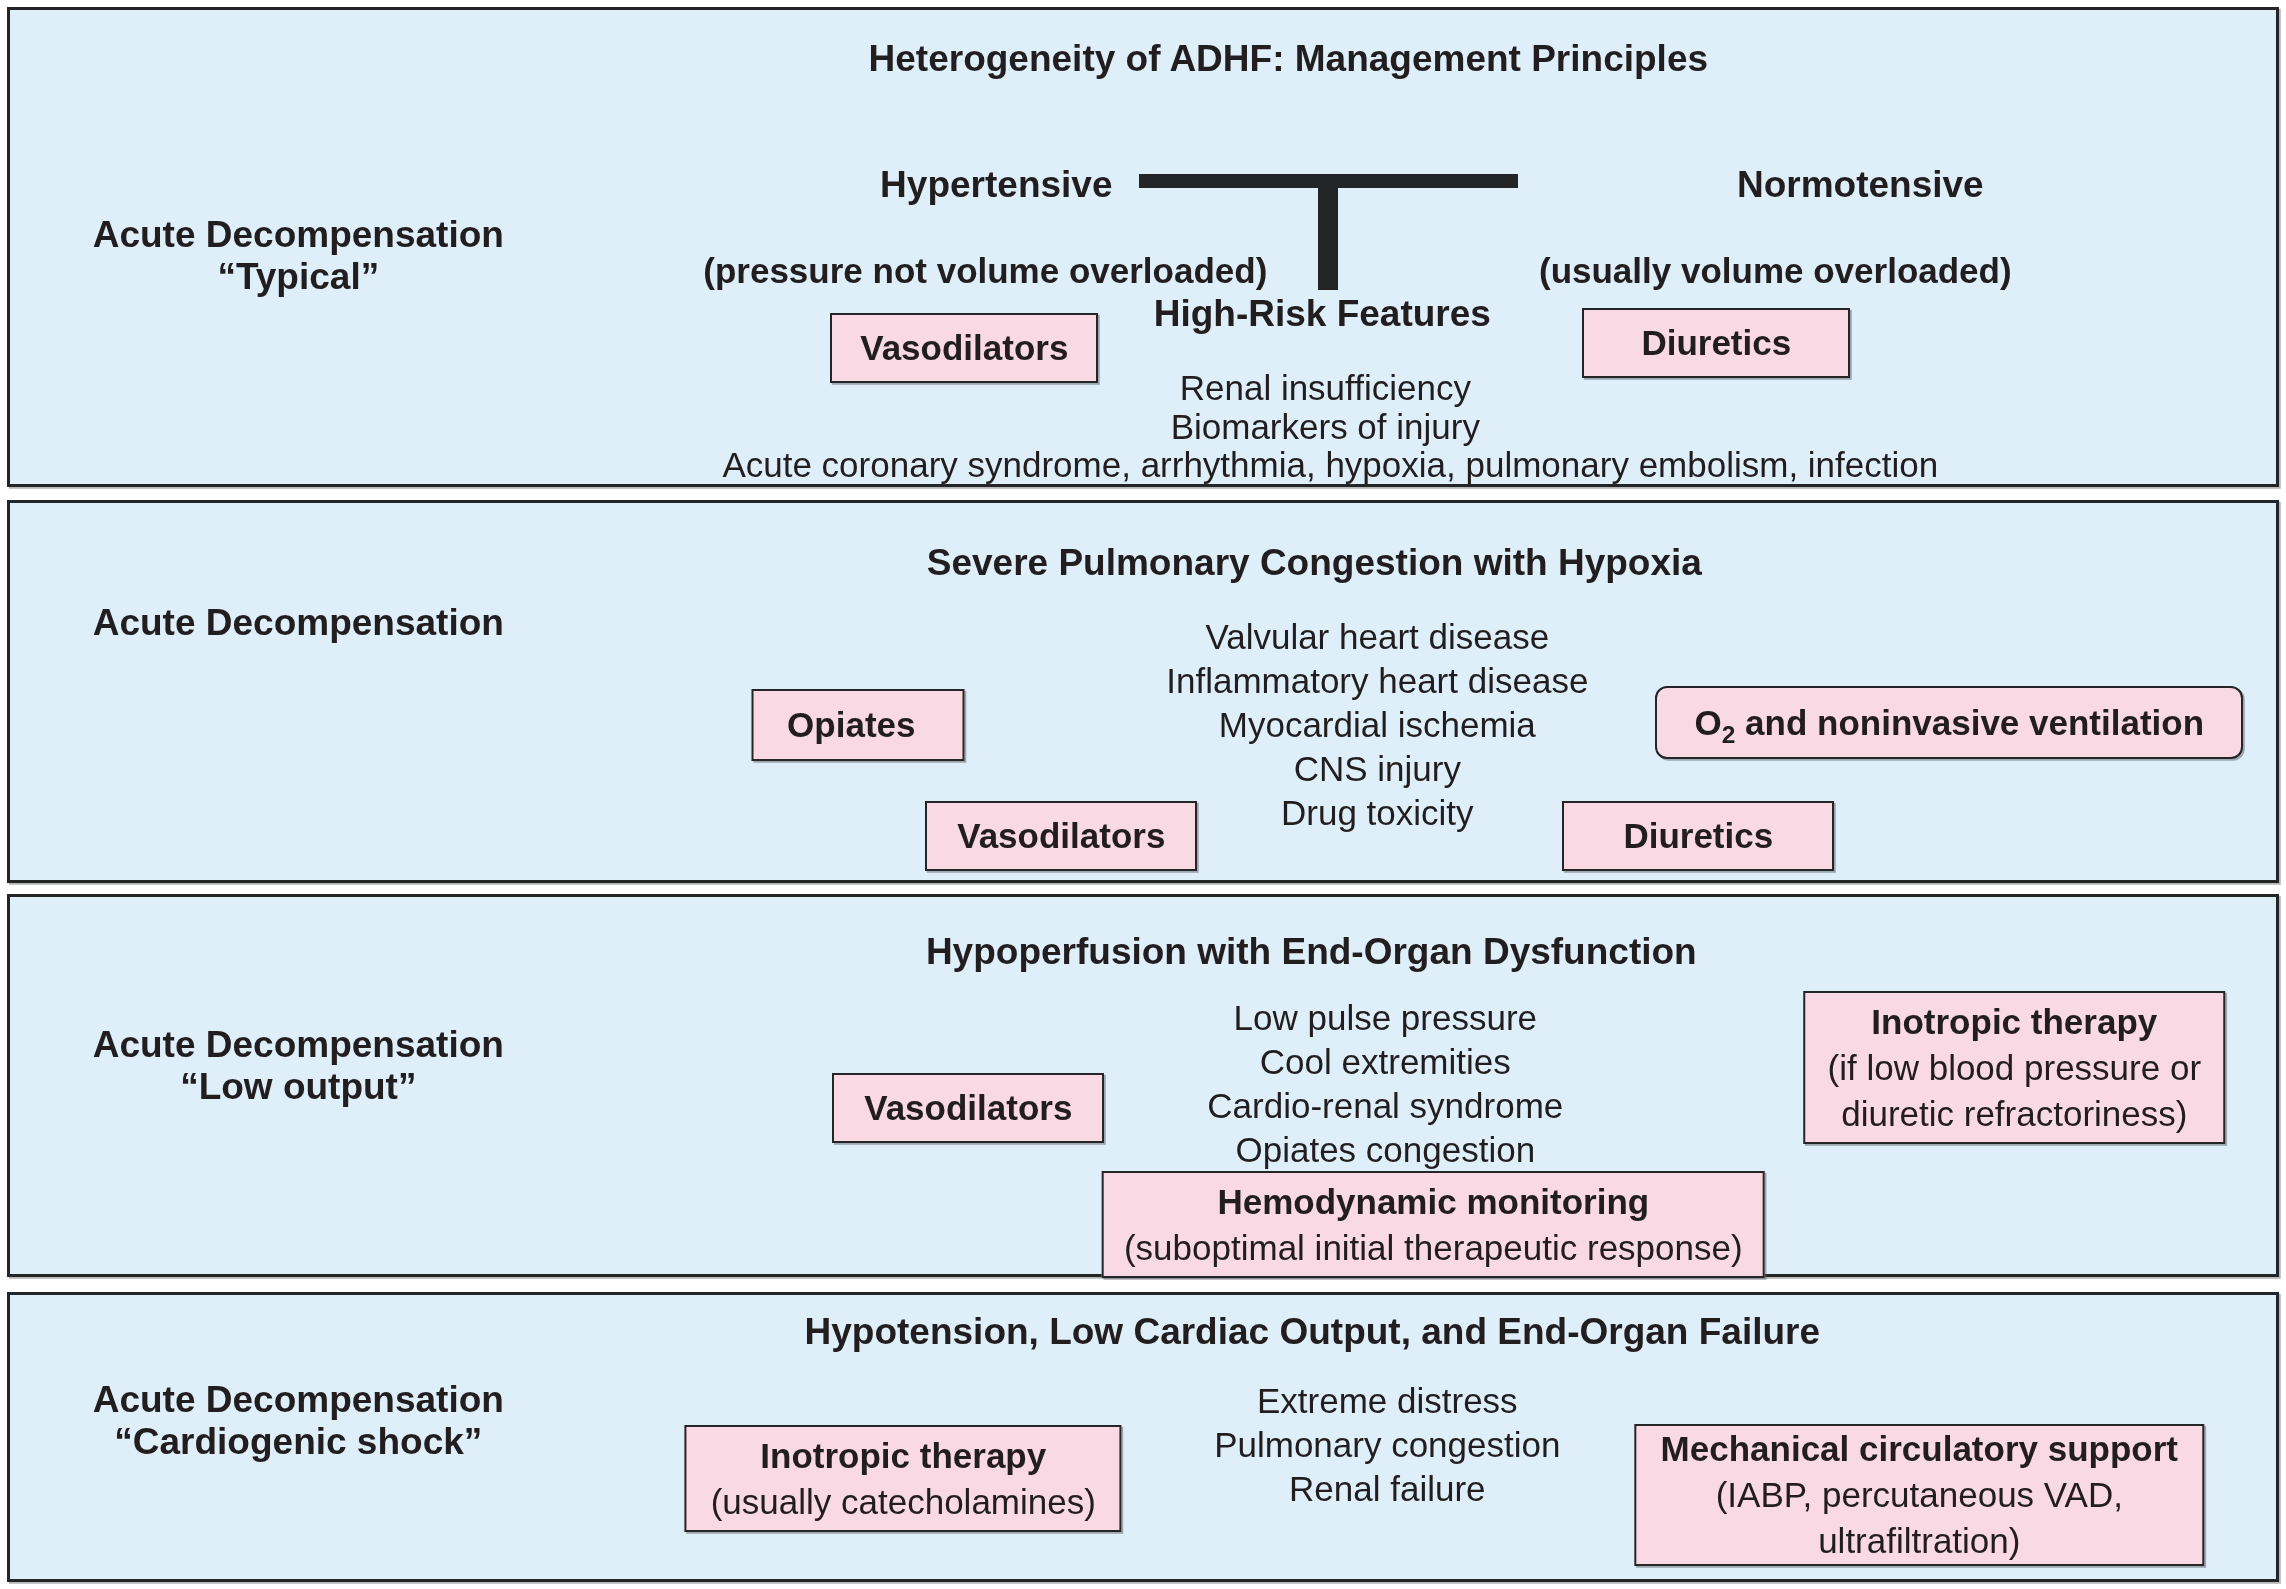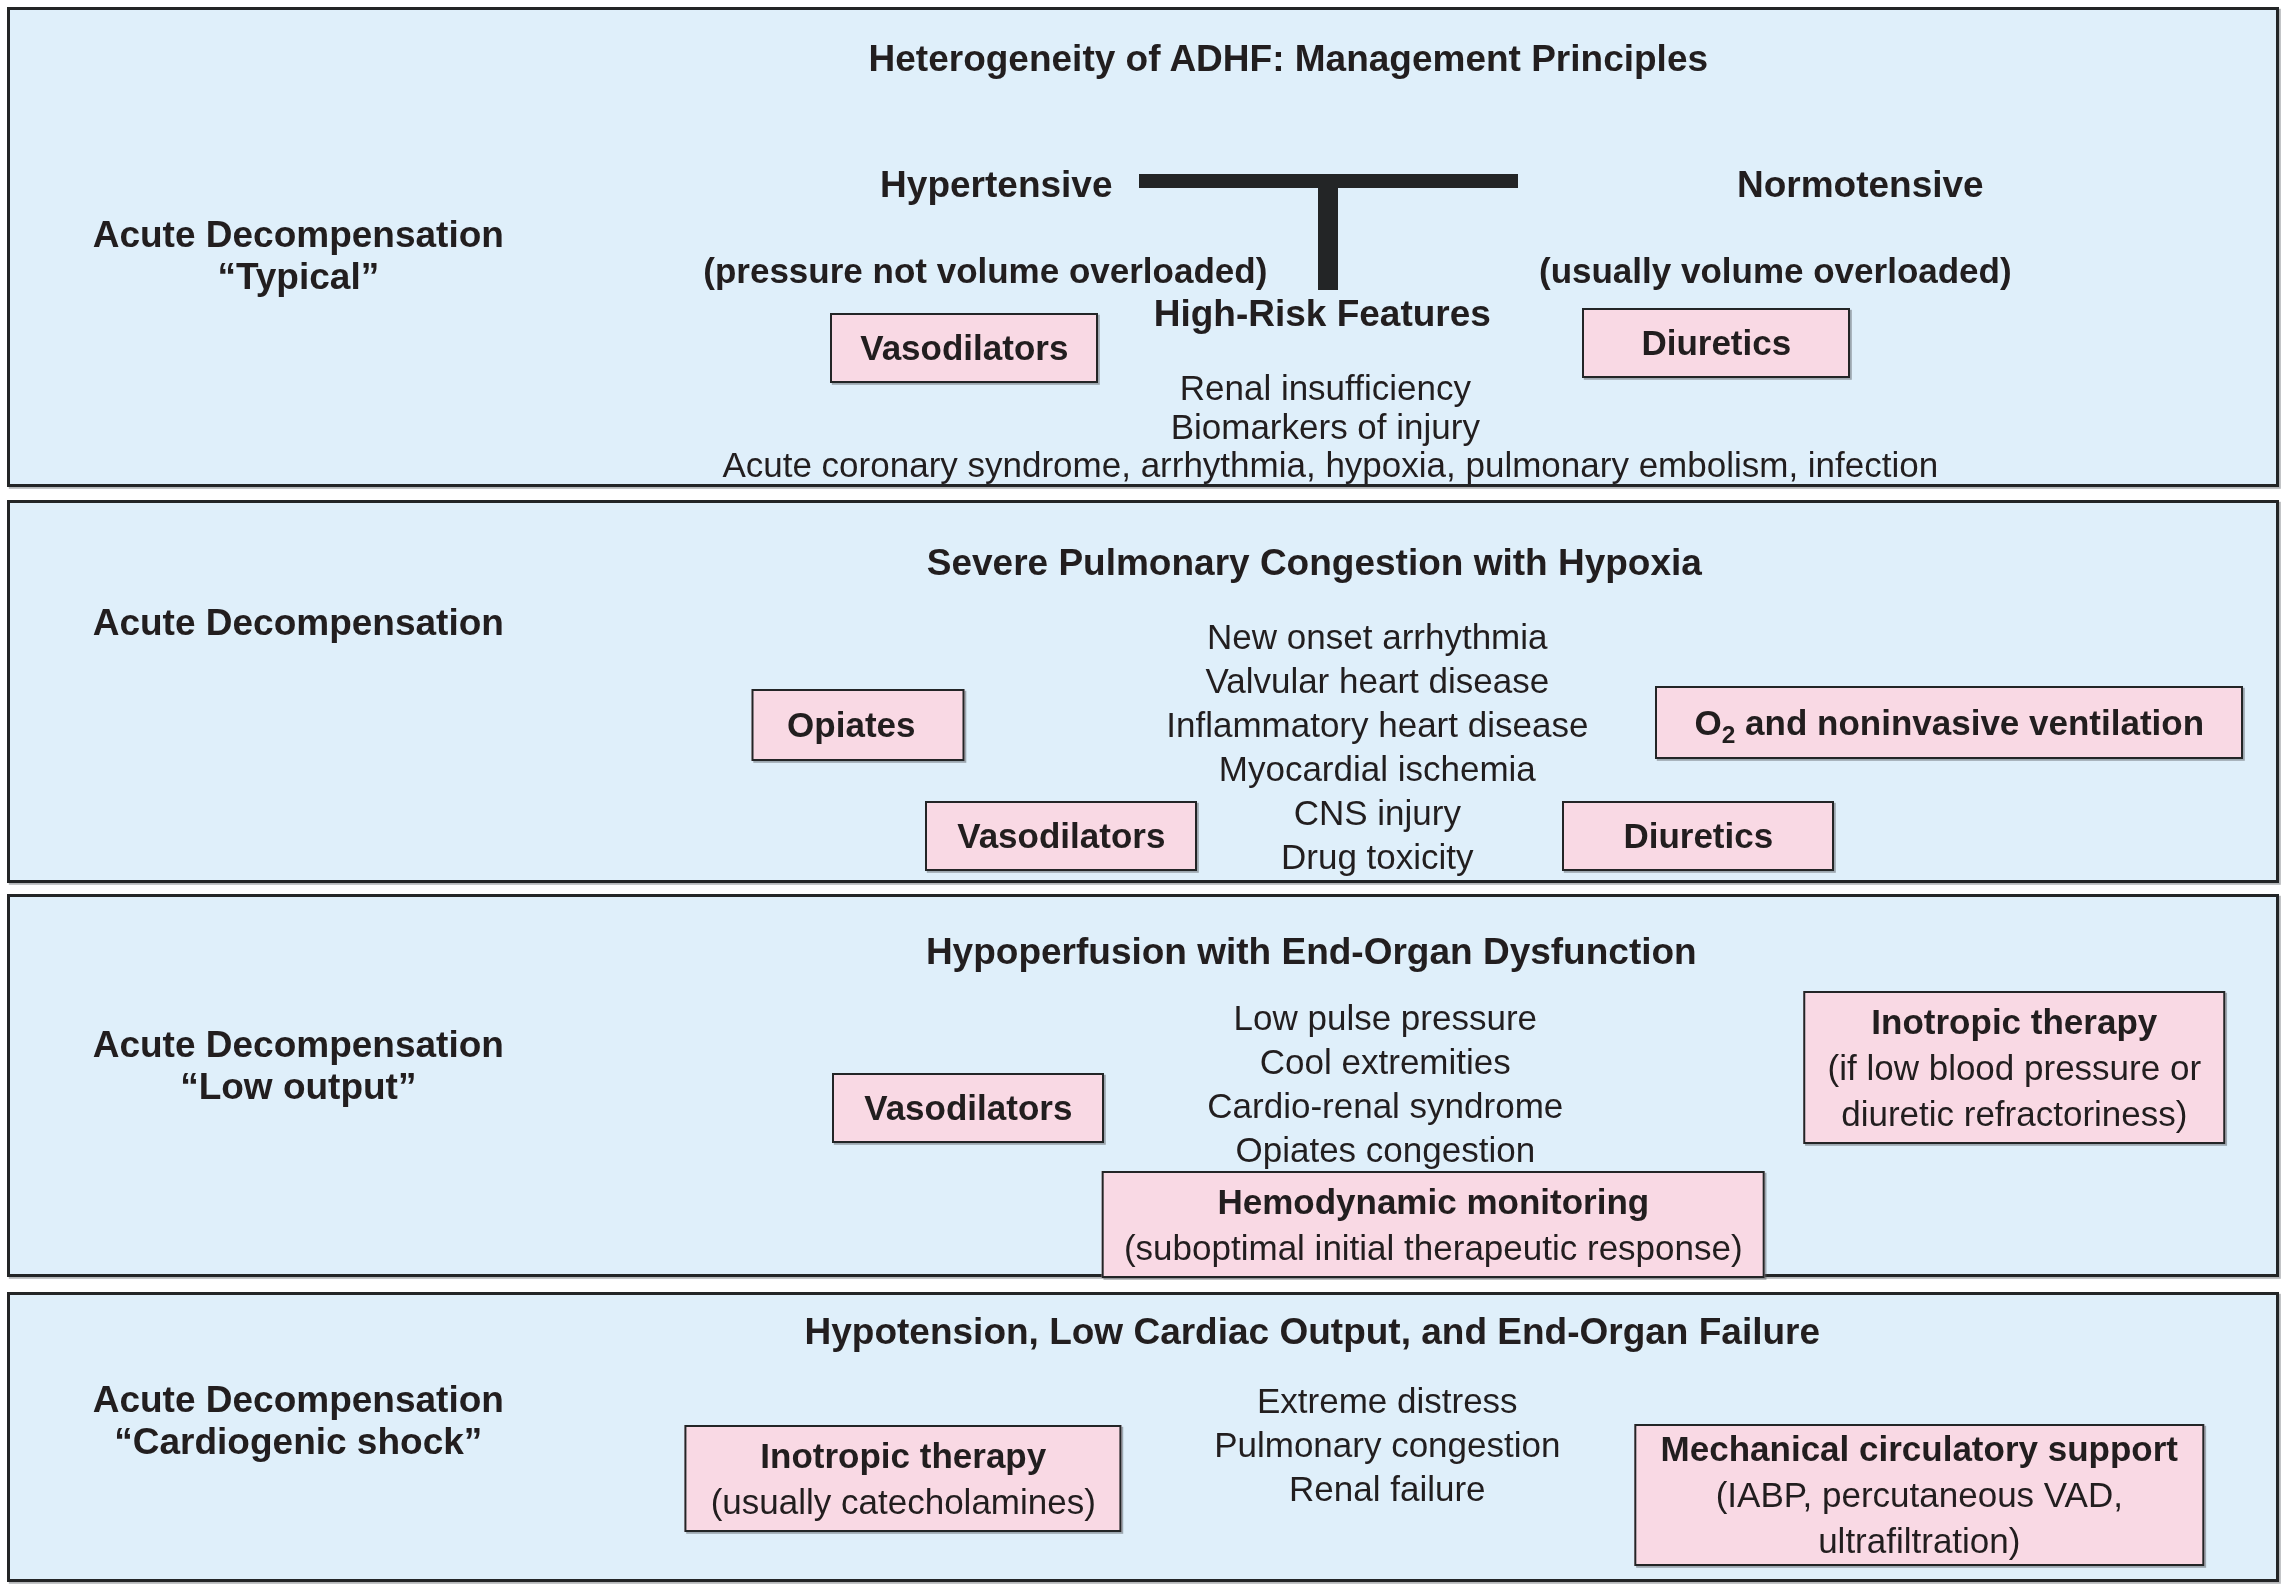--- a/index.html
+++ b/index.html
@@ -81,32 +81,31 @@
   </section>
 
   <section class="panel" style="top:500px;height:383px;">
     <div class="ctr title" style="left:1304px;top:40px;">Severe Pulmonary Congestion with Hypoxia</div>
 
     <div class="ctr rowlabel" style="left:288px;top:99px;">
       <div>Acute Decompensation</div>
     </div>
 
     <div class="ctr featlist" style="left:1367px;top:112px;">
-      <div>New onset arrhythmia</div>
       <div>Valvular heart disease</div>
       <div>Inflammatory heart disease</div>
       <div>Myocardial ischemia</div>
       <div>CNS injury</div>
       <div>Drug toxicity</div>
     </div>
 
     <div class="tbox" style="left:848px;top:186px;height:72px;min-width:213px;padding-left:8px;">
       <span>Opiates</span>
     </div>
-    <div class="tbox" style="left:1939px;top:183px;height:73px;min-width:588px;">
+    <div class="tbox" style="left:1939px;top:183px;height:73px;min-width:588px;border-radius:12px;">
       <span><span>O</span><sub>2</sub><span> and noninvasive ventilation</span></span>
     </div>
     <div class="tbox" style="left:1051px;top:298px;height:70px;min-width:272px;">
       <span>Vasodilators</span>
     </div>
     <div class="tbox" style="left:1688px;top:298px;height:70px;min-width:272px;">
       <span>Diuretics</span>
     </div>
   </section>
 

